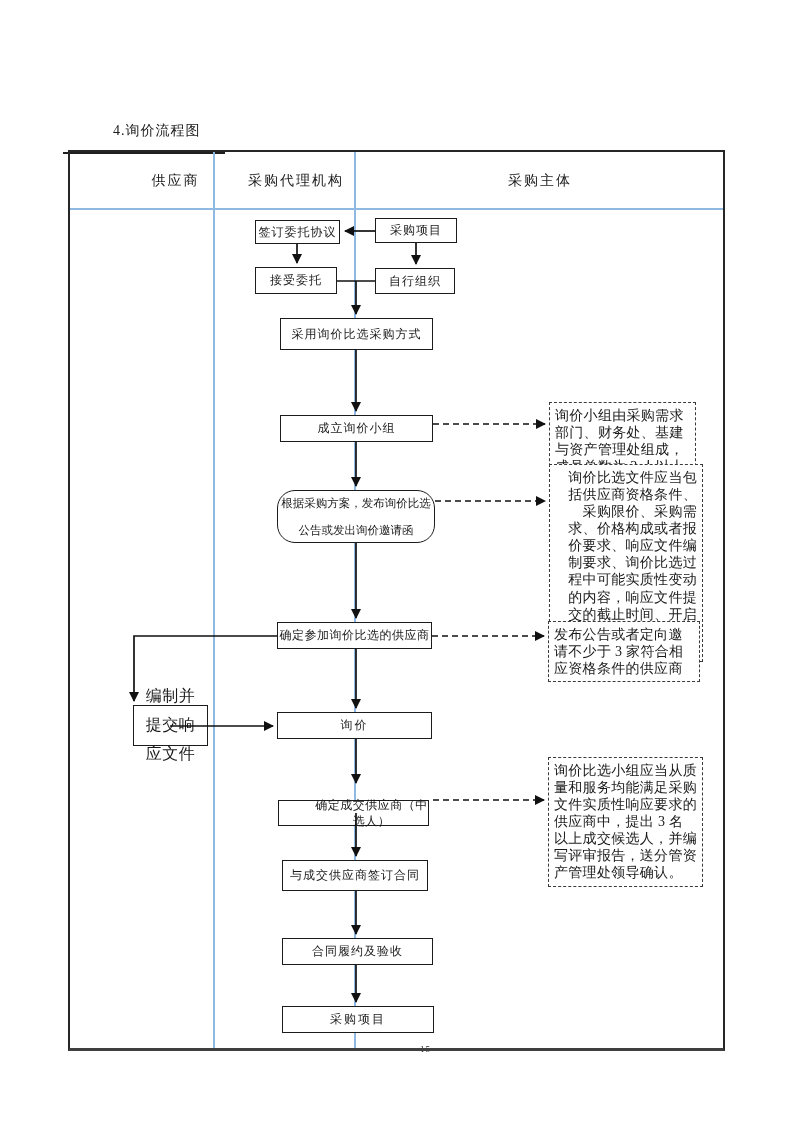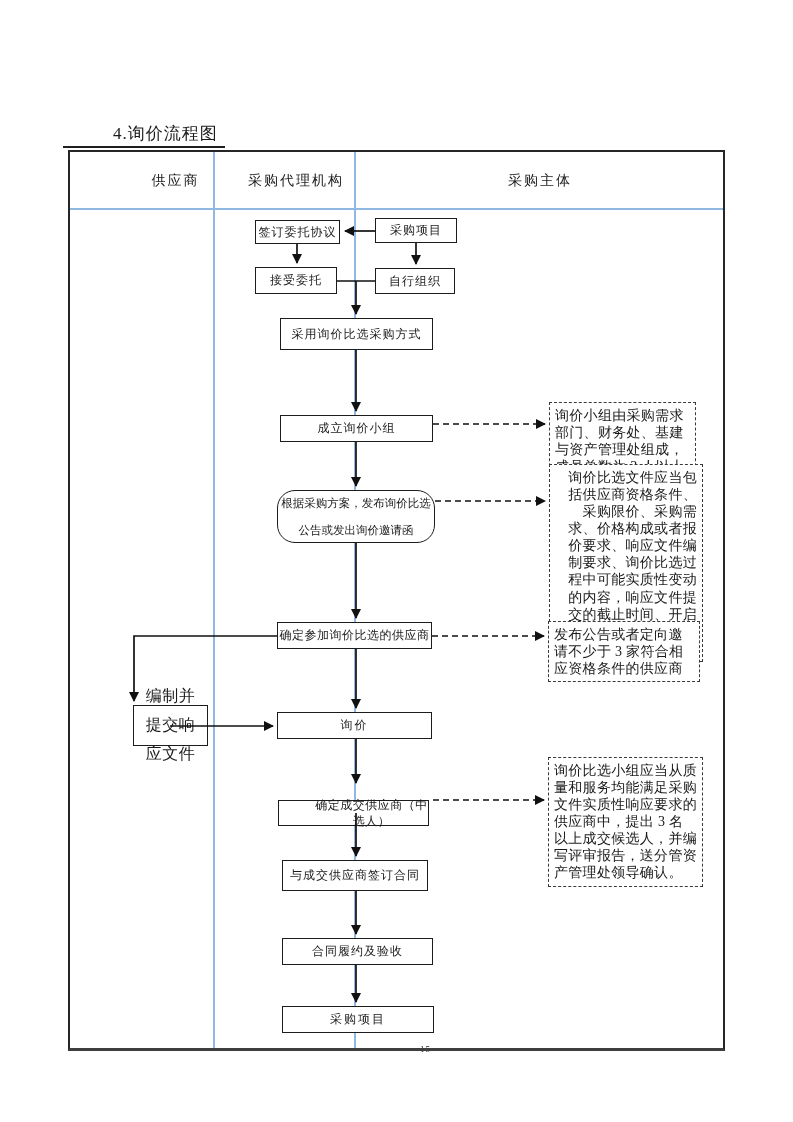--- a/index.html
+++ b/index.html
@@ -7,22 +7,22 @@
     position:relative;
     width:793px;height:1122px;
     background:#ffffff;
     font-family:"Liberation Serif","DejaVu Serif",serif;
     color:#1a1a1a;
     overflow:hidden;
   }
   .title-wrap{
     position:absolute;left:63px;top:122px;width:162px;
     border-bottom:2px solid #1f1f1f;
-    padding:0 0 1px 50px;box-sizing:border-box;
-    font-size:17px;letter-spacing:1px;white-space:nowrap;
+    padding:0 0 12px 50px;box-sizing:border-box;
+    font-size:14px;letter-spacing:1px;white-space:nowrap;
   }
   .outer-box{
     position:absolute;left:68px;top:150px;width:657px;height:901px;
     border:2px solid #262626;border-bottom:3px solid #3f3f3f;
     box-sizing:border-box;background:transparent;z-index:6;
     pointer-events:none;
   }
   .divider-v{position:absolute;top:150px;height:901px;width:2px;z-index:1;}
   .divider-h{position:absolute;left:69px;top:208px;width:655px;height:2px;z-index:1;}
   .col-label{

